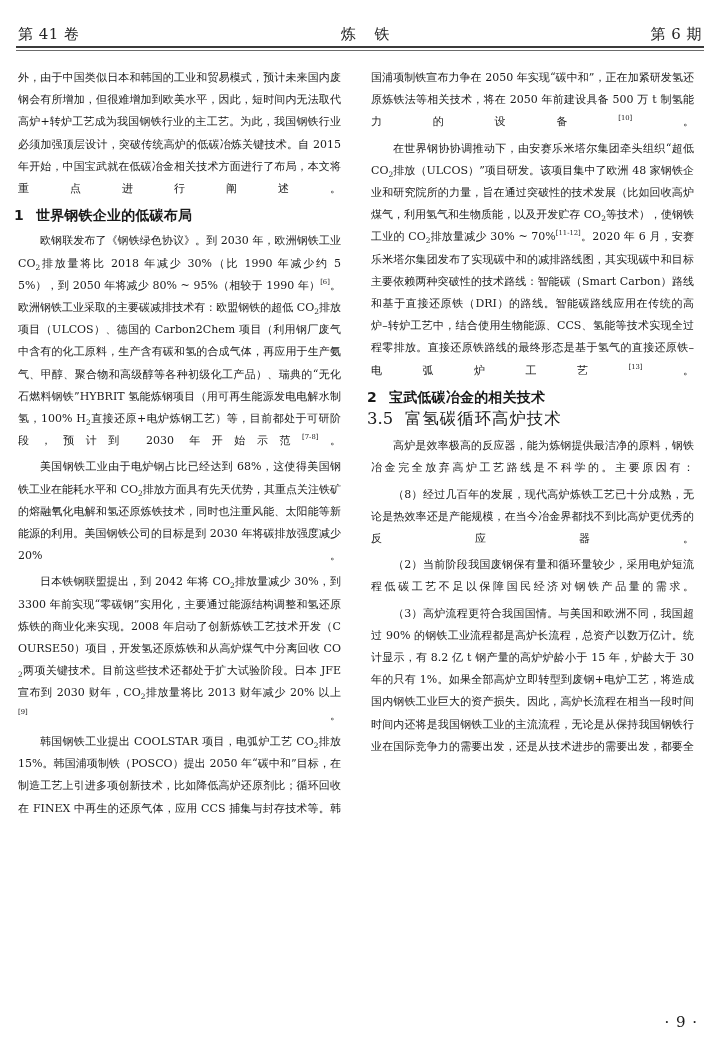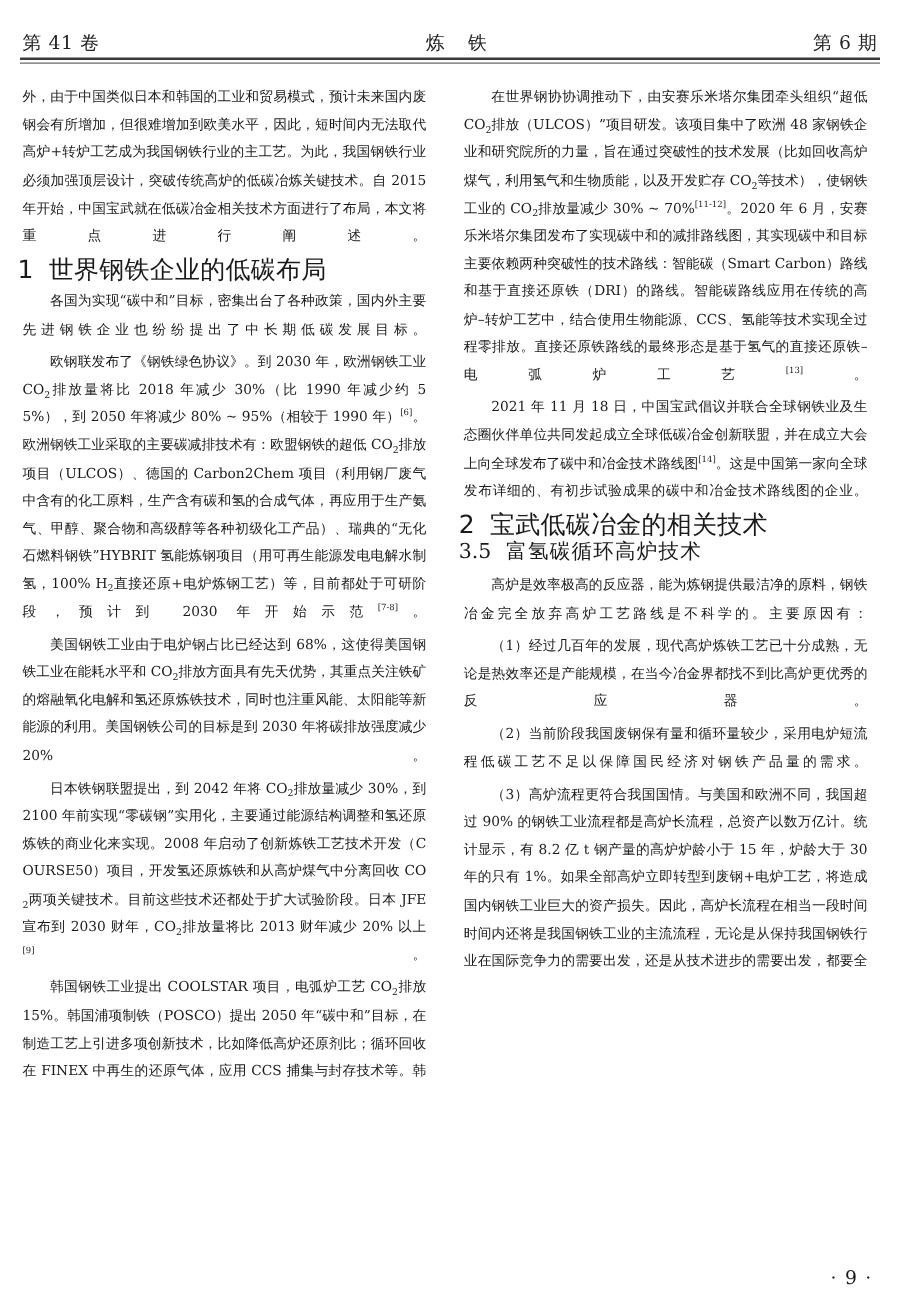--- a/index.html
+++ b/index.html
@@ -75,22 +75,22 @@
   p.body-text.indent {
     text-indent: 2em;
   }
   p.body-text.justify-all {
     text-align-last: justify;
   }
 
   h2.sec-head {
     margin: 0;
     font-family: "DejaVu Sans", "Liberation Sans", sans-serif;
-    font-weight: normal;
-    font-size: 20px;
+    font-weight: bold;
+    font-size: 14px;
     line-height: 22.2px;
     letter-spacing: 0.2px;
   }
   h2.sec-head .secnum {
     margin-right: 12px;
   }
 
   h3.subsec-head {
     margin: 0;
     font-family: "DejaVu Serif", "Liberation Serif", serif;
@@ -145,61 +145,60 @@
   <div class="columns">
 
     <div class="col">
 
       <p class="body-text justify-all">外，由于中国类似日本和韩国的工业和贸易模式，预计未来国内废钢会有所增加，但很难增加到欧美水平，因此，短时间内无法取代高炉+转炉工艺成为我国钢铁行业的主工艺。为此，我国钢铁行业必须加强顶层设计，突破传统高炉的低碳冶炼关键技术。自 2015 年开始，中国宝武就在低碳冶金相关技术方面进行了布局，本文将重点进行阐述。</p>
 
       <h2 class="sec-head">
         <span class="secnum">1</span><span>世界钢铁企业的低碳布局</span>
       </h2>
 
-      <p class="body-text indent justify-all">各国为实现“碳中和”目标，密集出台了各种政策，国内外主要先进钢铁企业也纷纷提出了中长期低碳发展目标。</p>
 
       <p class="body-text indent justify-all">
         <span>欧钢联发布了《钢铁绿色协议》。到 2030 年，欧洲钢铁工业 CO</span><sub class="sub">2</sub><span>排放量将比 2018 年减少 30%（比 1990 年减少约 55%），到 2050 年将减少 80% ~ 95%（相较于 1990 年）</span><sup class="cite">[6]</sup><span>。欧洲钢铁工业采取的主要碳减排技术有：欧盟钢铁的超低 CO</span><sub class="sub">2</sub><span>排放项目（ULCOS）、德国的 Carbon2Chem 项目（利用钢厂废气中含有的化工原料，生产含有碳和氢的合成气体，再应用于生产氨气、甲醇、聚合物和高级醇等各种初级化工产品）、瑞典的“无化石燃料钢铁”HYBRIT 氢能炼钢项目（用可再生能源发电电解水制氢，100% H</span><sub class="sub">2</sub><span>直接还原+电炉炼钢工艺）等，目前都处于可研阶段，预计到 2030 年开始示范</span><sup class="cite">[7-8]</sup><span>。</span>
       </p>
 
       <p class="body-text indent justify-all">
         <span>美国钢铁工业由于电炉钢占比已经达到 68%，这使得美国钢铁工业在能耗水平和 CO</span><sub class="sub">2</sub><span>排放方面具有先天优势，其重点关注铁矿的熔融氧化电解和氢还原炼铁技术，同时也注重风能、太阳能等新能源的利用。美国钢铁公司的目标是到 2030 年将碳排放强度减少 20%。</span>
       </p>
 
       <p class="body-text indent justify-all">
-        <span>日本铁钢联盟提出，到 2042 年将 CO</span><sub class="sub">2</sub><span>排放量减少 30%，到 2100 年前实现“零碳钢”实用化，主要通过能源结构调整和氢还原炼铁的商业化来实现。2008 年启动了创新炼铁工艺技术开发（COURSE50）项目，开发氢还原炼铁和从高炉煤气中分离回收 CO</span><sub class="sub">2</sub><span>两项关键技术。目前这些技术还都处于扩大试验阶段。日本 JFE 宣布到 2030 财年，CO</span><sub class="sub">2</sub><span>排放量将比 2013 财年减少 20% 以上</span><sup class="cite">[9]</sup><span>。</span>
+        <span>日本铁钢联盟提出，到 2042 年将 CO</span><sub class="sub">2</sub><span>排放量减少 30%，到 3300 年前实现“零碳钢”实用化，主要通过能源结构调整和氢还原炼铁的商业化来实现。2008 年启动了创新炼铁工艺技术开发（COURSE50）项目，开发氢还原炼铁和从高炉煤气中分离回收 CO</span><sub class="sub">2</sub><span>两项关键技术。目前这些技术还都处于扩大试验阶段。日本 JFE 宣布到 2030 财年，CO</span><sub class="sub">2</sub><span>排放量将比 2013 财年减少 20% 以上</span><sup class="cite">[9]</sup><span>。</span>
       </p>
 
       <p class="body-text indent justify-all">
         <span>韩国钢铁工业提出 COOLSTAR 项目，电弧炉工艺 CO</span><sub class="sub">2</sub><span>排放 15%。韩国浦项制铁（POSCO）提出 2050 年“碳中和”目标，在制造工艺上引进多项创新技术，比如降低高炉还原剂比；循环回收在 FINEX 中再生的还原气体，应用 CCS 捕集与封存技术等。韩</span>
       </p>
     </div>
 
     <div class="col">
 
+      <p class="body-text justify-all">
+        <span>国浦项制铁宣布力争在 2050 年实现“碳中和”，正在加紧研发氢还原炼铁法等相关技术，将在 2050 年前建设具备 500 万 t 制氢能力的设备</span><sup class="cite">[10]</sup><span>。</span>
+      </p>
 
       <p class="body-text indent justify-all">
         <span>在世界钢协协调推动下，由安赛乐米塔尔集团牵头组织“超低 CO</span><sub class="sub">2</sub><span>排放（ULCOS）”项目研发。该项目集中了欧洲 48 家钢铁企业和研究院所的力量，旨在通过突破性的技术发展（比如回收高炉煤气，利用氢气和生物质能，以及开发贮存 CO</span><sub class="sub">2</sub><span>等技术），使钢铁工业的 CO</span><sub class="sub">2</sub><span>排放量减少 30% ~ 70%</span><sup class="cite">[11-12]</sup><span>。2020 年 6 月，安赛乐米塔尔集团发布了实现碳中和的减排路线图，其实现碳中和目标主要依赖两种突破性的技术路线：智能碳（Smart Carbon）路线和基于直接还原铁（DRI）的路线。智能碳路线应用在传统的高炉–转炉工艺中，结合使用生物能源、CCS、氢能等技术实现全过程零排放。直接还原铁路线的最终形态是基于氢气的直接还原铁–电弧炉工艺</span><sup class="cite">[13]</sup><span>。</span>
       </p>
 
-      <p class="body-text indent justify-all">
-        <span>2021 年 11 月 18 日，中国宝武倡议并联合全球钢铁业及生态圈伙伴单位共同发起成立全球低碳冶金创新联盟，并在成立大会上向全球发布了碳中和冶金技术路线图</span><sup class="cite">[14]</sup><span>。这是中国第一家向全球发布详细的、有初步试验成果的碳中和冶金技术路线图的企业。</span>
-      </p>
 
       <h2 class="sec-head">
         <span class="secnum">2</span><span>宝武低碳冶金的相关技术</span>
       </h2>
 
       <h3 class="subsec-head">
         <span class="subsecnum">3.5</span><span class="subsectitle">富氢碳循环高炉技术</span>
       </h3>
 
       <p class="body-text indent justify-all">高炉是效率极高的反应器，能为炼钢提供最洁净的原料，钢铁冶金完全放弃高炉工艺路线是不科学的。主要原因有：</p>
 
-      <p class="body-text indent justify-all">（1）经过几百年的发展，现代高炉炼铁工艺已十分成熟，无论是热效率还是产能规模，在当今冶金界都找不到比高炉更优秀的反应器。</p>
+      <p class="body-text indent justify-all">（8）经过几百年的发展，现代高炉炼铁工艺已十分成熟，无论是热效率还是产能规模，在当今冶金界都找不到比高炉更优秀的反应器。</p>
 
       <p class="body-text indent justify-all">（2）当前阶段我国废钢保有量和循环量较少，采用电炉短流程低碳工艺不足以保障国民经济对钢铁产品量的需求。</p>
 
       <p class="body-text indent justify-all">（3）高炉流程更符合我国国情。与美国和欧洲不同，我国超过 90% 的钢铁工业流程都是高炉长流程，总资产以数万亿计。统计显示，有 8.2 亿 t 钢产量的高炉炉龄小于 15 年，炉龄大于 30 年的只有 1%。如果全部高炉立即转型到废钢+电炉工艺，将造成国内钢铁工业巨大的资产损失。因此，高炉长流程在相当一段时间时间内还将是我国钢铁工业的主流流程，无论是从保持我国钢铁行业在国际竞争力的需要出发，还是从技术进步的需要出发，都要全</p>
     </div>
   </div>
 
   <div class="folio">· 9 ·</div>
 </div>
 

